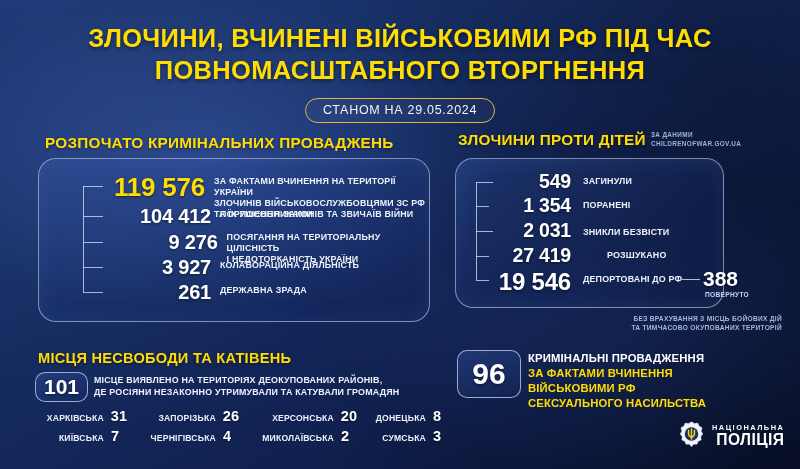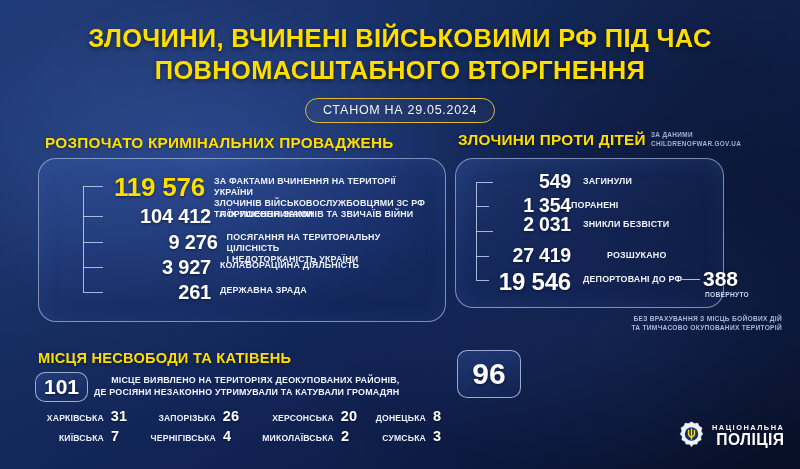--- a/index.html
+++ b/index.html
@@ -177,21 +177,20 @@
   }
 
   .pill-text {
     position: absolute;
     font-size: 8.9px;
     line-height: 1.3;
     color: #eef2fb;
     letter-spacing: 0.2px;
     text-transform: uppercase;
     font-weight: 600;
-    text-align: right;
   }
 
   
   .regions {
     position: absolute;
     display: grid;
     grid-template-columns: 112px 112px 118px 92px;
     row-gap: 5px;
   }
   .reg {
@@ -257,21 +256,21 @@
 <div id="page">
 
   <div class="header">
     <div class="title-line">ЗЛОЧИНИ, ВЧИНЕНІ ВІЙСЬКОВИМИ РФ ПІД ЧАС</div>
     <div class="title-line">ПОВНОМАСШТАБНОГО ВТОРГНЕННЯ</div>
     <div class="date-badge">СТАНОМ НА 29.05.2024</div>
   </div>
 
   <div class="sec-head" style="position:absolute; left:45px; top:134px;">РОЗПОЧАТО КРИМІНАЛЬНИХ ПРОВАДЖЕНЬ</div>
 
-  <div class="card" style="left:38px; top:158px; width:390px; height:162px;padding-left:16px;">
+  <div class="card" style="left:38px; top:158px; width:390px; height:162px;">
     <div class="rows">
 
       <div class="brace" style="left:44px; top:27px; height:106px;"></div>
 
       <div class="tick" style="left:44px; top:27px; width:20px;"></div>
       <div class="row" style="left:64px; top:15px; width:322px;">
         <div class="num hl" style="font-size:26px; width:108px;">119 576</div>
         <div class="desc" style="margin-left:9px; margin-top:2px;">
           <div>ЗА ФАКТАМИ ВЧИНЕННЯ НА ТЕРИТОРІЇ УКРАЇНИ</div>
           <div>ЗЛОЧИНІВ ВІЙСЬКОВОСЛУЖБОВЦЯМИ ЗС РФ</div>
@@ -328,25 +327,25 @@
 
       <div class="tick" style="left:20px; top:23px; width:17px;"></div>
       <div class="row" style="left:37px; top:13px; width:200px;">
         <div class="num" style="font-size:19.5px; width:78px;">549</div>
         <div class="desc" style="margin-left:12px; margin-top:4px;">ЗАГИНУЛИ</div>
       </div>
 
       <div class="tick" style="left:20px; top:47px; width:13px;"></div>
       <div class="row" style="left:33px; top:37px; width:200px;">
         <div class="num" style="font-size:19.5px; width:82px;">1 354</div>
-        <div class="desc" style="margin-top:4px;text-align:center;">ПОРАНЕНІ</div>
+        <div class="desc" style="margin-left:12px; margin-top:4px;text-align:center;">ПОРАНЕНІ</div>
       </div>
 
       <div class="tick" style="left:20px; top:72px; width:17px;"></div>
-      <div class="row" style="left:37px; top:56px; width:200px;">
+      <div class="row" style="left:37px; top:62px; width:200px;align-items:center;">
         <div class="num" style="font-size:19.5px; width:78px;">2 031</div>
         <div class="desc" style="margin-left:12px; margin-top:4px;">ЗНИКЛИ БЕЗВІСТИ</div>
       </div>
 
       <div class="tick" style="left:20px; top:97px; width:13px;"></div>
       <div class="row" style="left:33px; top:87px; width:200px;gap:24px;">
         <div class="num" style="font-size:19.5px; width:82px;">27 419</div>
         <div class="desc" style="margin-left:12px; margin-top:4px;">РОЗШУКАНО</div>
       </div>
 
@@ -412,20 +411,26 @@
     <div class="reg">
       <span class="reg-name">СУМСЬКА</span>
       <span class="reg-val">3</span>
     </div>
   </div>
 
   <div class="pill" style="left:457px; top:350px; width:62px; height:46px; font-size:30px;">
     <span>96</span>
   </div>
 
+  <div class="sv-text" style="left:528px; top:351px;">
+    <span class="w">КРИМІНАЛЬНІ ПРОВАДЖЕННЯ</span>
+    <span class="y">ЗА ФАКТАМИ ВЧИНЕННЯ</span>
+    <span class="y">ВІЙСЬКОВИМИ РФ</span>
+    <span class="y">СЕКСУАЛЬНОГО НАСИЛЬСТВА</span>
+  </div>
 
   <div class="logo" style="left:678px; top:421px;">
     <span style="display:block;">
       <svg width="27" height="27" viewBox="0 0 64 64" aria-hidden="true">
         <g>
           <path d="M32 2 L39 6 L47 5 L50 12 L57 16 L55 24 L59 31 L54 37 L55 45 L48 48 L45 55 L37 55 L32 61 L27 55 L19 55 L16 48 L9 45 L10 37 L5 31 L9 24 L7 16 L14 12 L17 5 L25 6 Z" fill="#f0f3fa" stroke="#d8dfee" stroke-width="1"></path>
           <circle cx="32" cy="31" r="16" fill="#16306b"></circle>
           <path d="M32 19 L32 43 M25 22 L25 31 Q25 36 32 39 M39 22 L39 31 Q39 36 32 39" stroke="#ffd700" stroke-width="3.4" fill="none" stroke-linecap="round"></path>
         </g>
       </svg>

